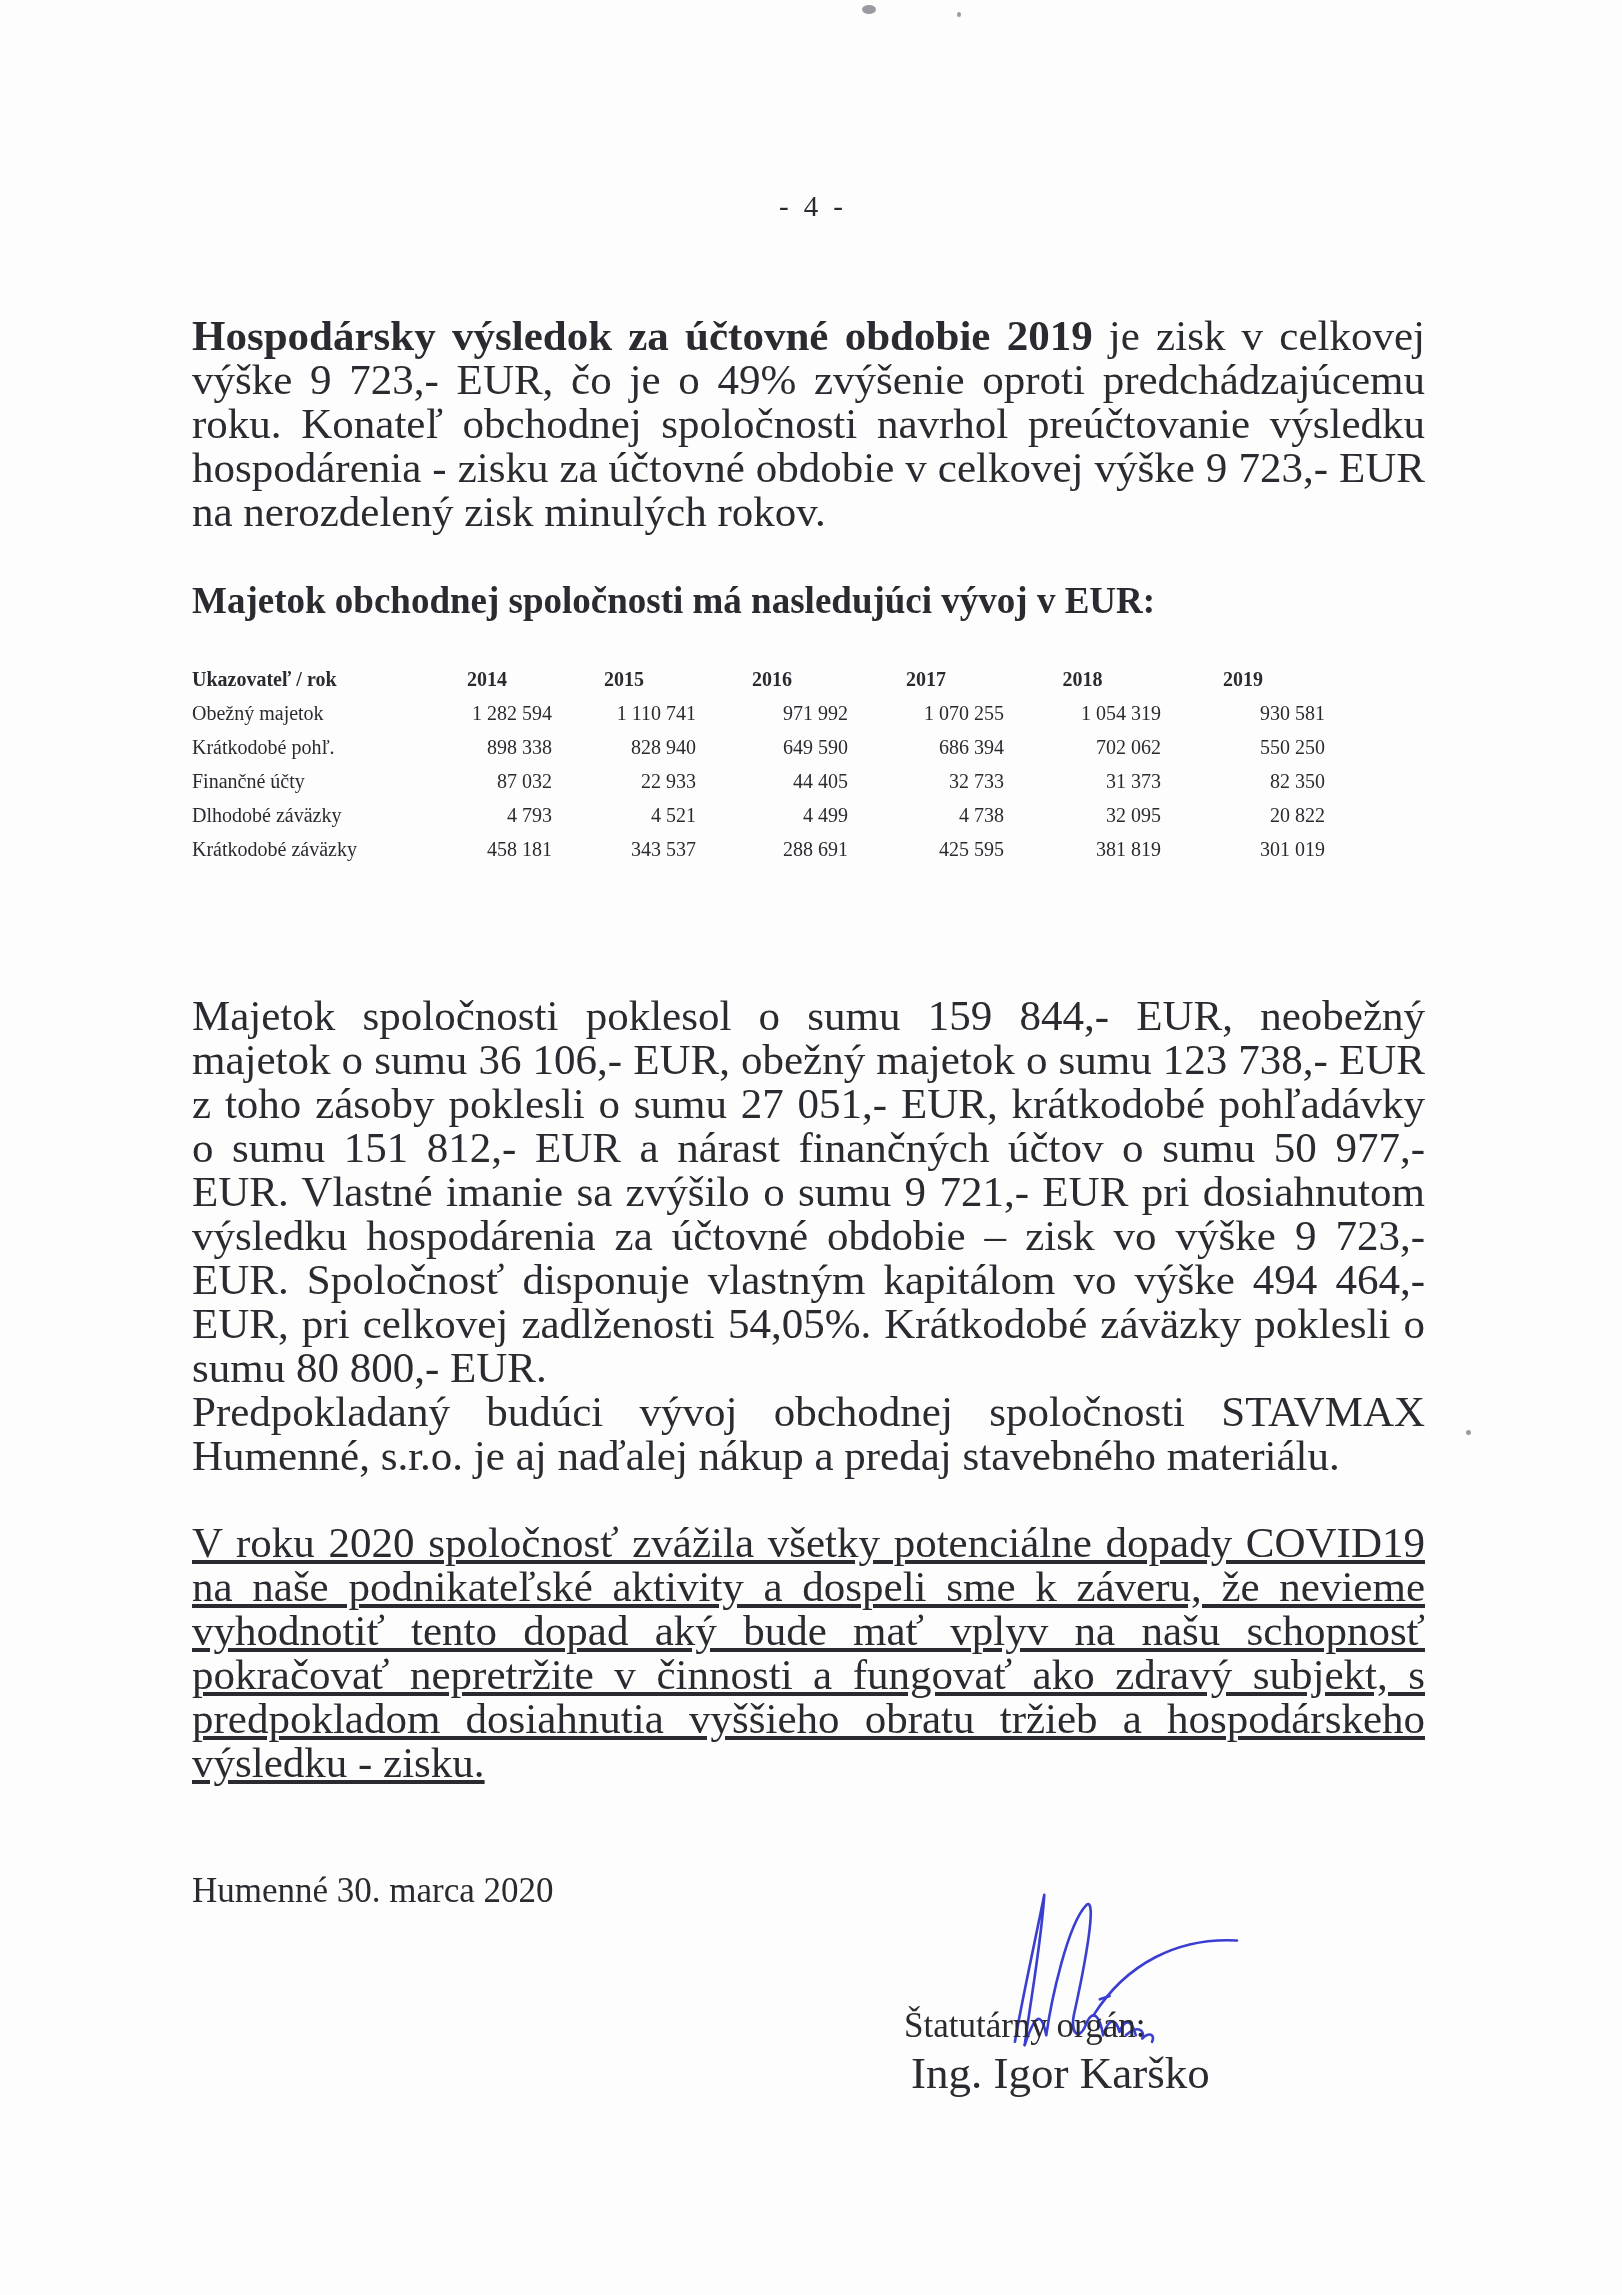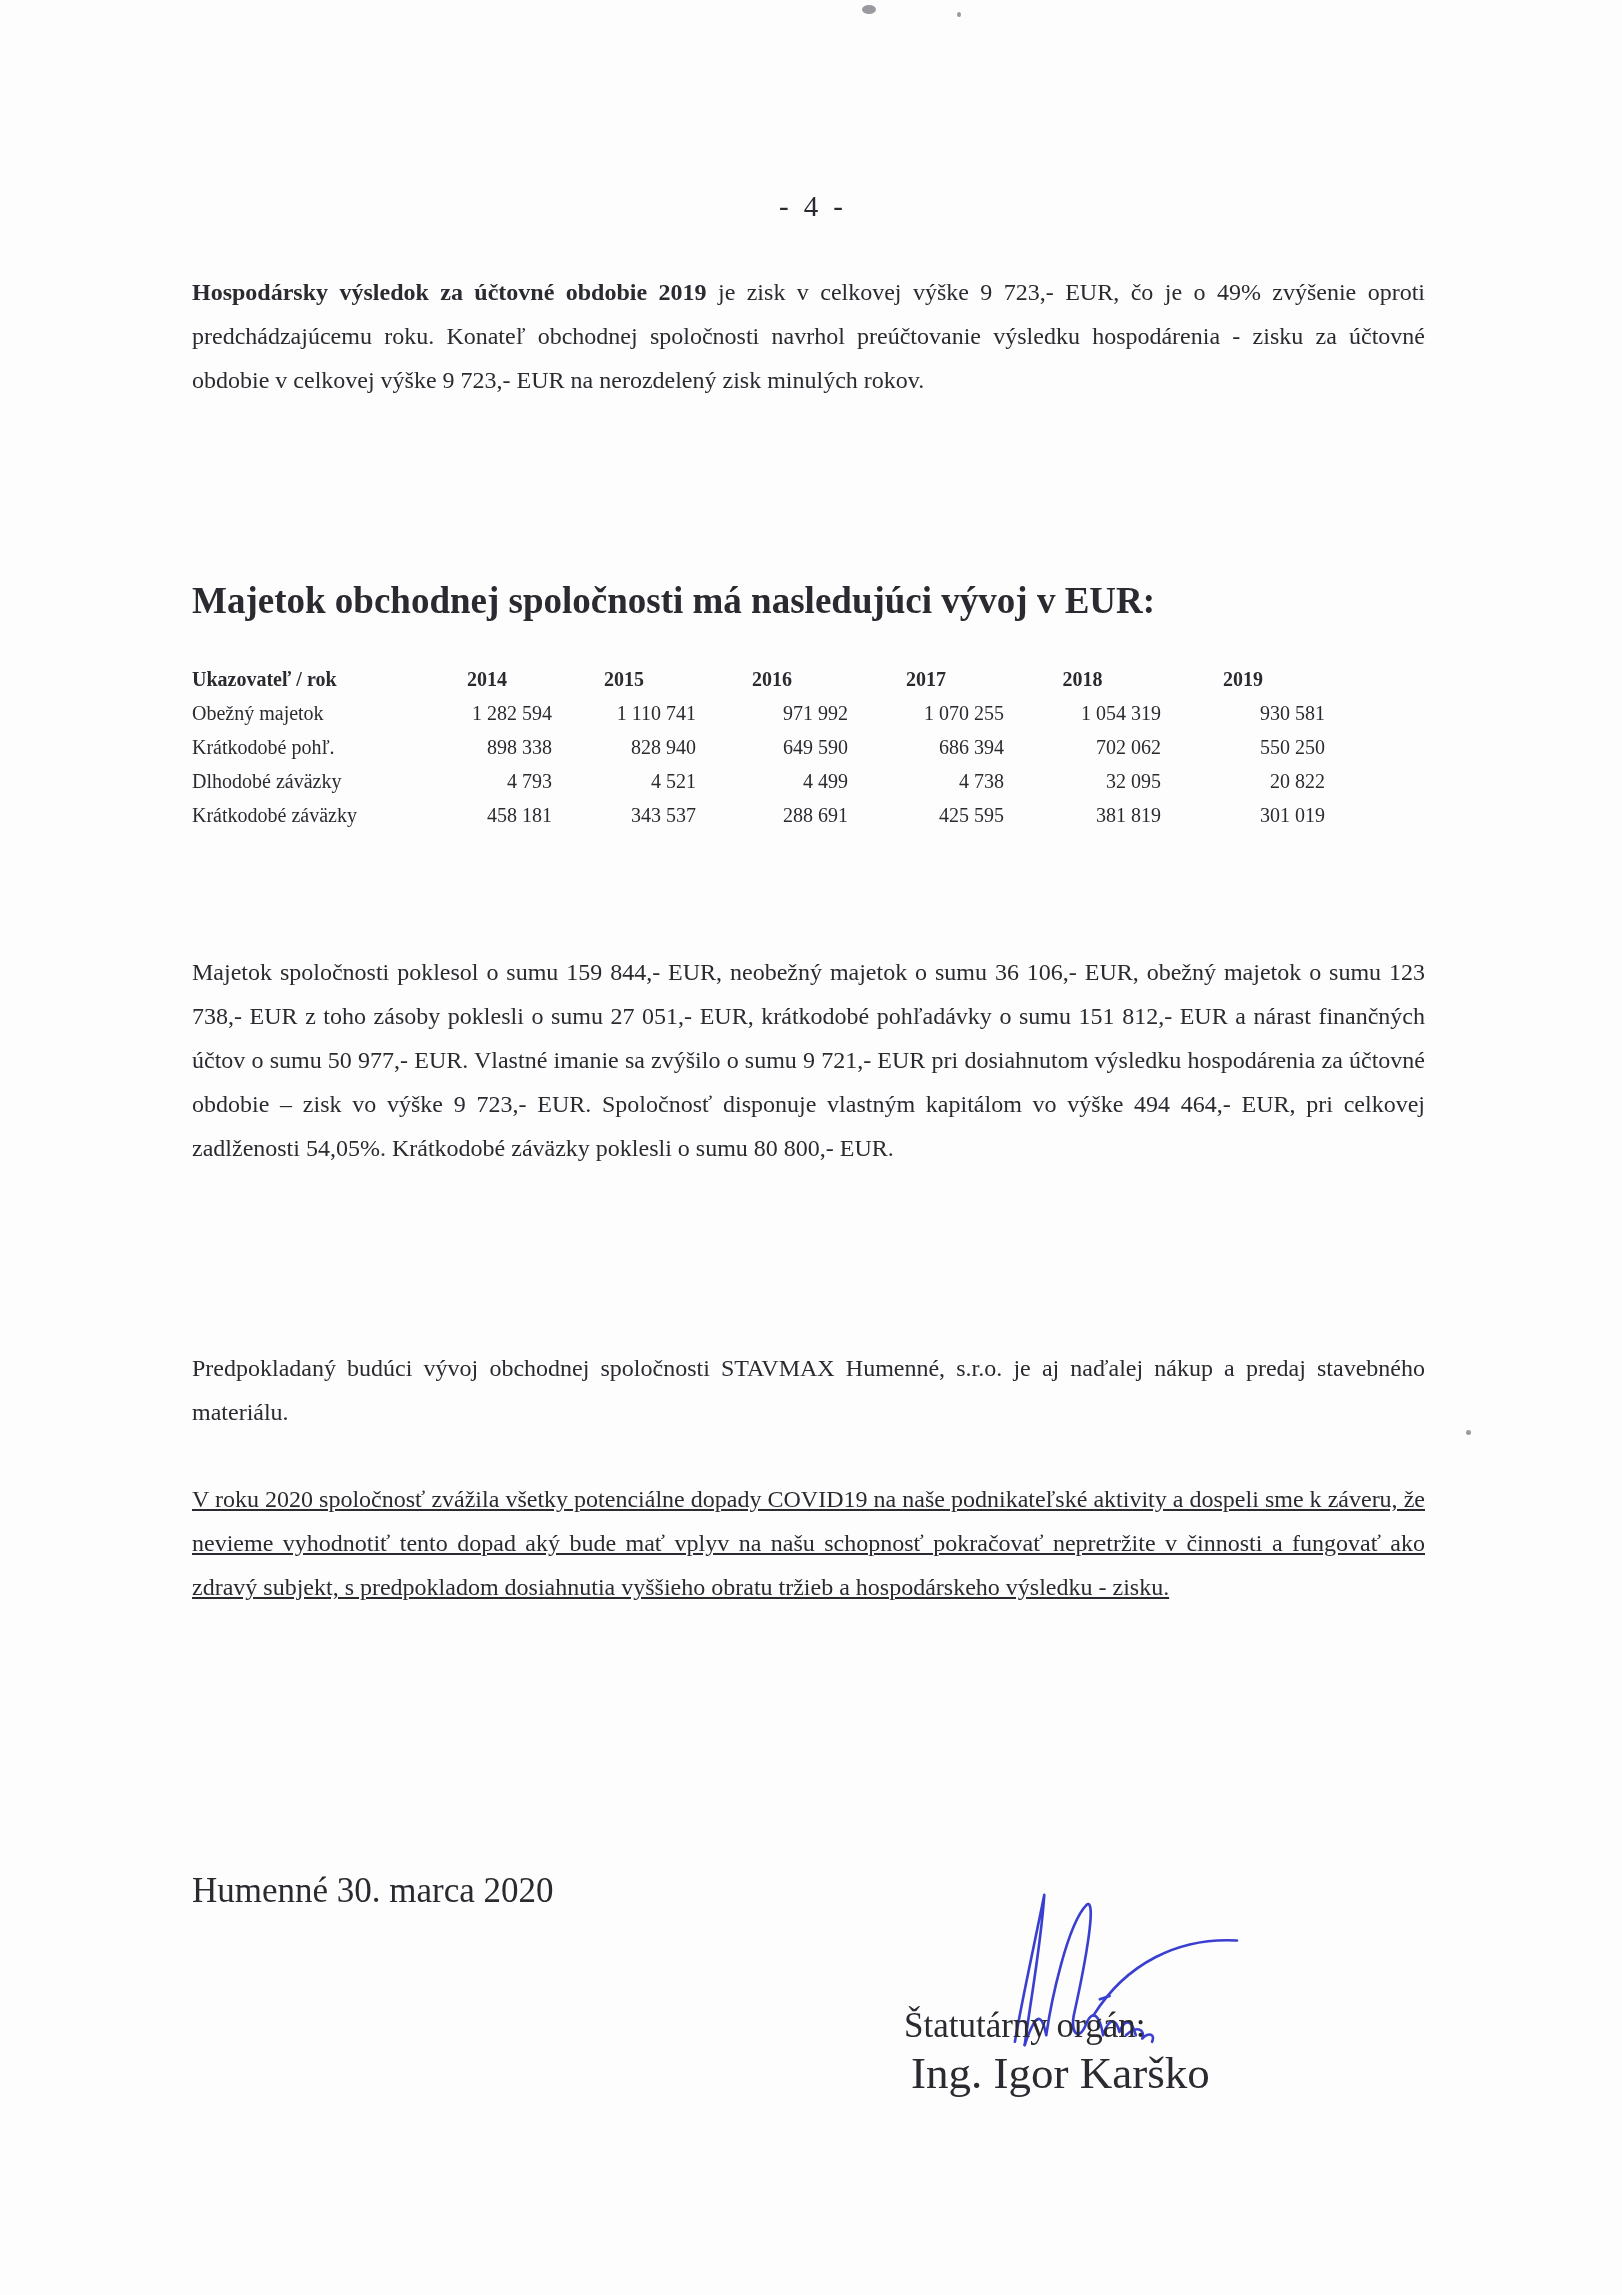--- a/index.html
+++ b/index.html
@@ -2,21 +2,21 @@
 <html style="font-size:10.5px"><head>
 <meta charset="utf-8">
 <style>
   html, body { margin:0; padding:0; }
   body {
     width:1623px; height:2295px; background:#fdfdfd; position:relative; overflow:hidden;
     font-family:"Liberation Serif", "DejaVu Serif", serif; color:#2a2a30;
   }
   .abs { position:absolute; }
   .pagenum { left:779px; top:190px; font-size:29px; letter-spacing:3.9px; }
-  .para { left:192px; width:1233px; font-size:24px; line-height:44px; text-align:justify; }
+  .para { left:192px; width:1233px; font-size:43px; line-height:44px; text-align:justify;margin-top:44px; }
   .para b { font-weight:bold; }
   .p1 { top:270px; }
   .heading { left:192px; top:579px; font-size:37px; font-weight:bold; }
   table.data { position:absolute; left:192px; top:662px; border-collapse:collapse; font-size:20px; }
   table.data td, table.data th { padding:0; height:34px; line-height:34px; white-space:nowrap; }
   table.data th { font-weight:bold; text-align:center; }
   table.data th.lbl { text-align:left; }
   table.data td.num { text-align:right; }
   table.data td.lbl { text-align:left; }
   .c0 { width:230px; }
@@ -73,20 +73,29 @@
     <tr>
       <td class="lbl">Krátkodobé pohľ.</td>
       <td class="num">898 338</td>
       <td class="num">828 940</td>
       <td class="num">649 590</td>
       <td class="num">686 394</td>
       <td class="num">702 062</td>
       <td class="num">550 250</td>
     </tr>
     <tr>
+      <td class="lbl">Finančné účty</td>
+      <td class="num">87 032</td>
+      <td class="num">22 933</td>
+      <td class="num">44 405</td>
+      <td class="num">32 733</td>
+      <td class="num">31 373</td>
+      <td class="num">82 350</td>
+    </tr>
+    <tr>
       <td class="lbl">Dlhodobé záväzky</td>
       <td class="num">4 793</td>
       <td class="num">4 521</td>
       <td class="num">4 499</td>
       <td class="num">4 738</td>
       <td class="num">32 095</td>
       <td class="num">20 822</td>
     </tr>
     <tr>
       <td class="lbl">Krátkodobé záväzky</td>

